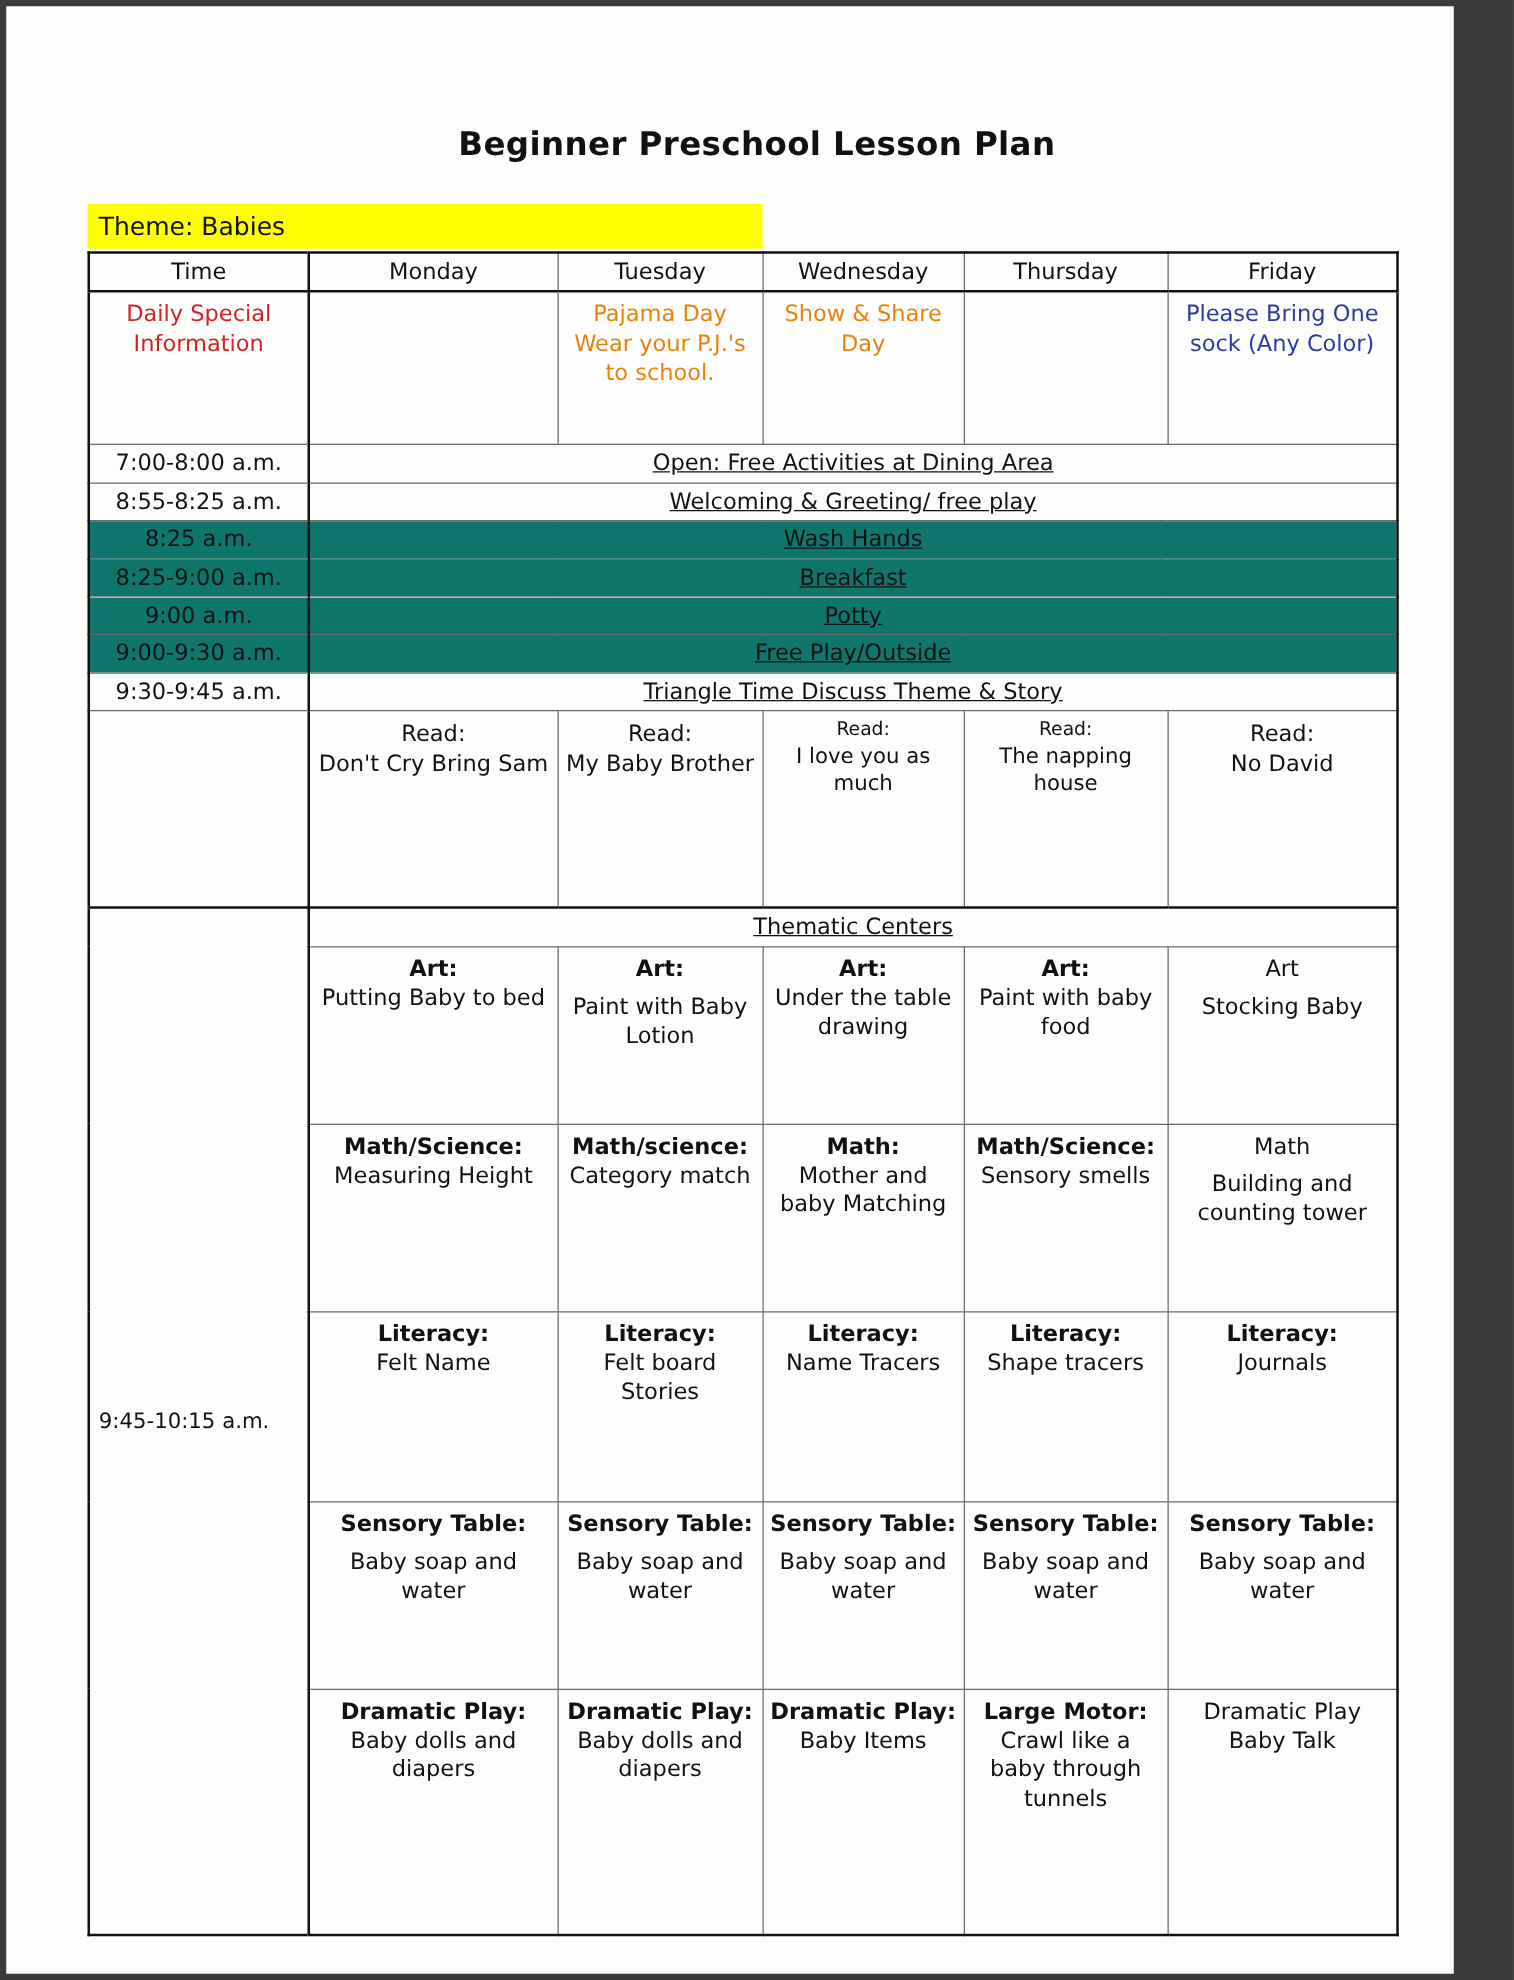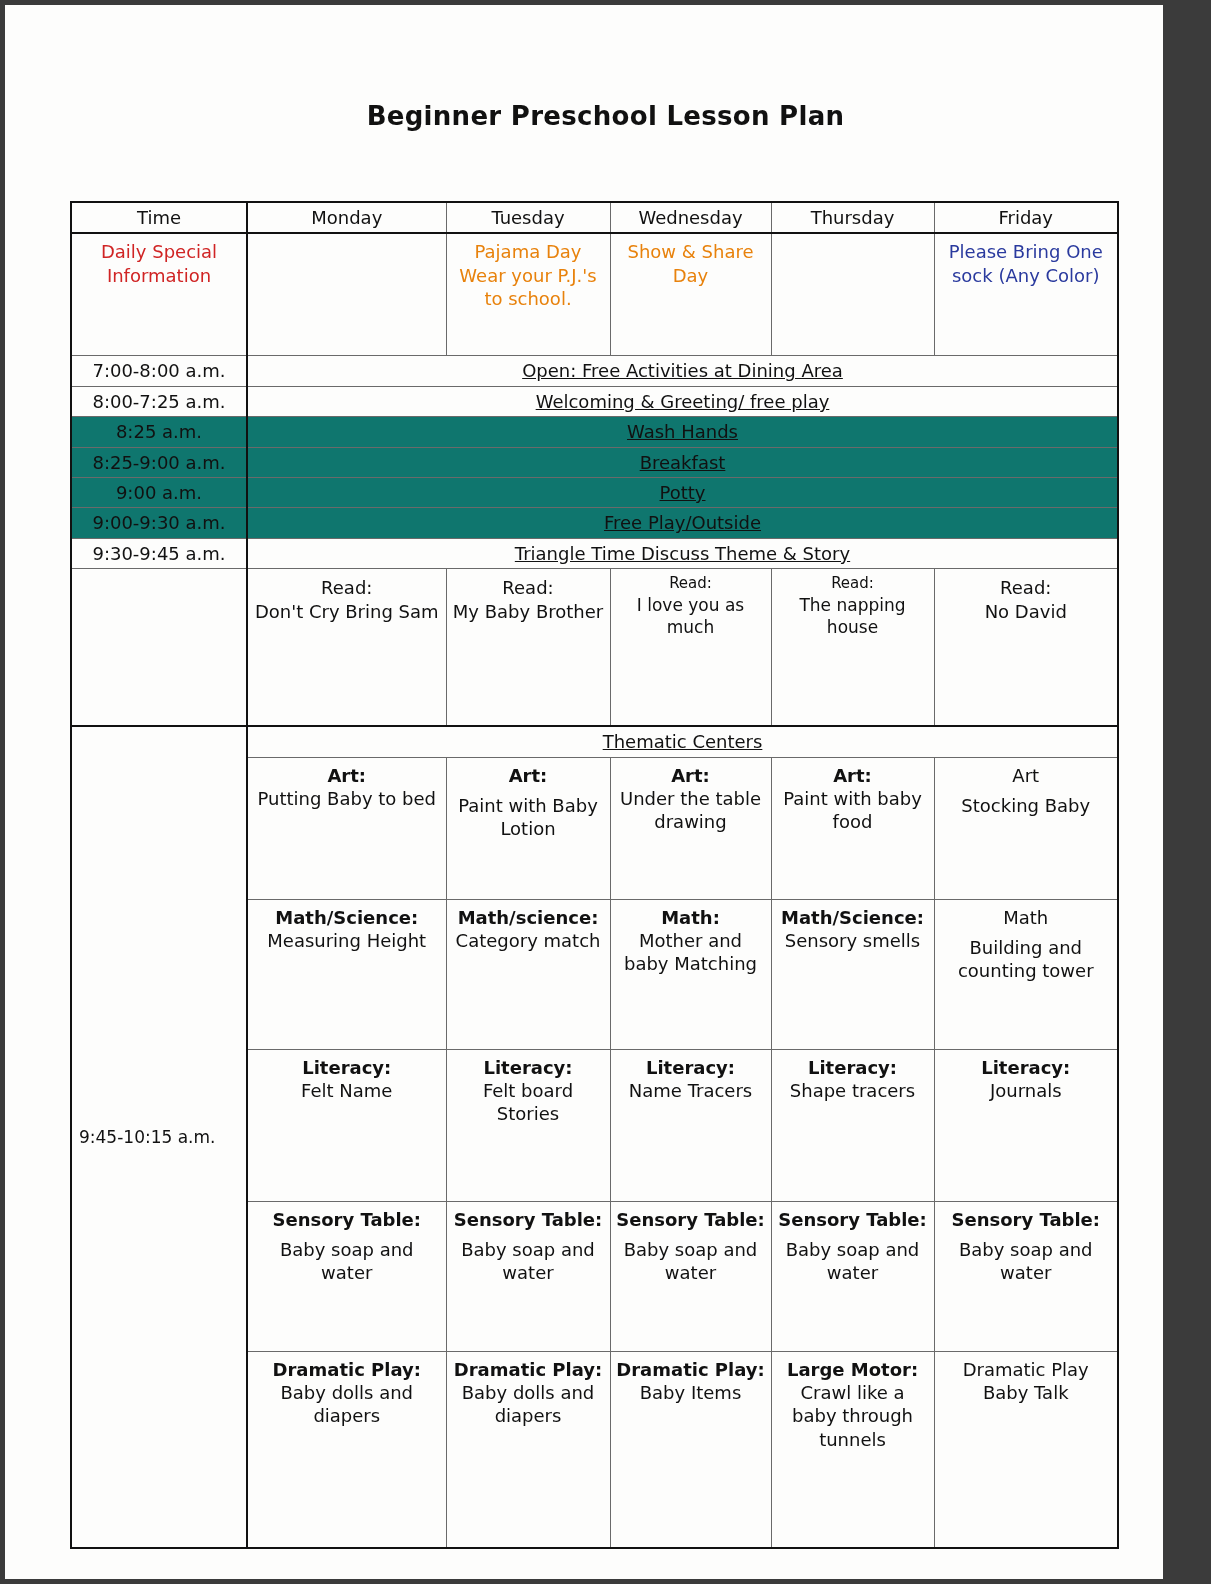--- a/index.html
+++ b/index.html
@@ -105,20 +105,23 @@
   .blue { color: #2a3a9e; }
 </style>
 </head>
 <body>
 
 <div class="page">
 
   <div class="doc-title">Beginner Preschool Lesson Plan</div>
 
   <div class="banner">
+    <div class="theme">
+      <span>Theme: Babies</span>
+    </div>
   </div>
 
   <table class="plan">
     <colgroup>
       <col style="width:176px">
         <col style="width:199px">
         <col style="width:164px">
       <col style="width:161px">
         <col style="width:163px">
         <col style="width:184px">
@@ -141,21 +144,21 @@
       <td class="orange" style="padding-top:6px;">Show &amp; Share Day</td>
       <td></td>
       <td class="blue" style="padding-top:6px;">Please Bring One sock (Any Color)</td>
     </tr>
 
     <tr>
       <td class="timecell thick-r">7:00-8:00 a.m.</td>
       <td class="wide" colspan="5">Open: Free Activities at Dining Area</td>
     </tr>
     <tr>
-      <td class="timecell thick-r">8:00-7:25 a.m.</td>
+      <td class="timecell thick-r">8:55-8:25 a.m.</td>
       <td class="wide" colspan="5">Welcoming &amp; Greeting/ free play</td>
     </tr>
     <tr>
       <td class="timecell thick-r cream">8:25 a.m.</td>
       <td class="wide cream" colspan="5">Wash Hands</td>
     </tr>
     <tr>
       <td class="timecell thick-r cream">8:25-9:00 a.m.</td>
       <td class="wide cream" colspan="5">Breakfast</td>
     </tr>

